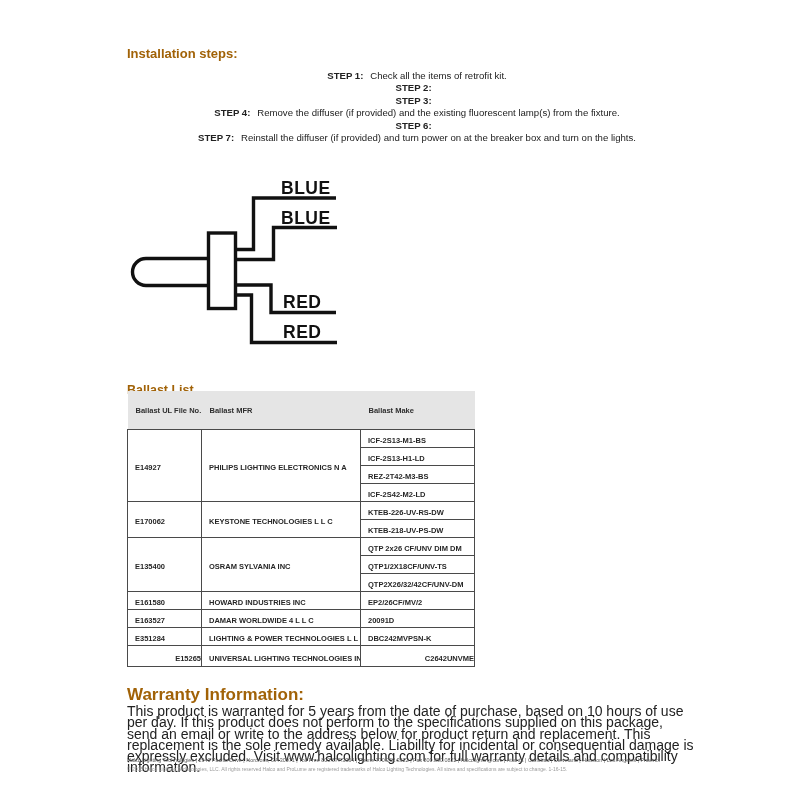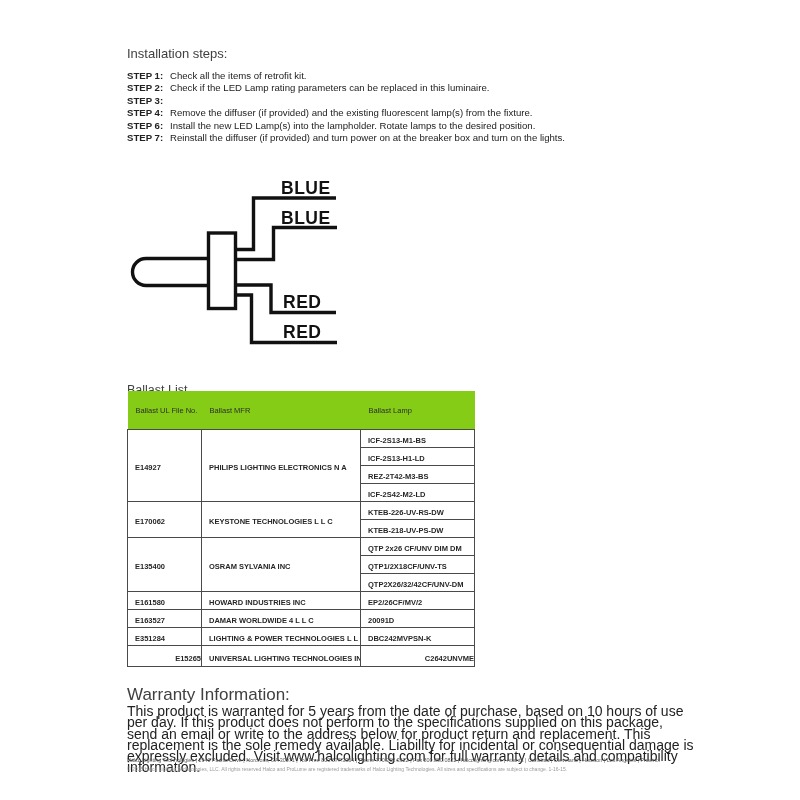--- a/index.html
+++ b/index.html
@@ -3,35 +3,35 @@
 <meta charset="utf-8">
 <style>
   html,body { margin:0; padding:0; }
   body {
     width:800px; height:800px; background:#ffffff; position:relative;
     font-family:"Liberation Sans", sans-serif; color:#1c1c1c; overflow:hidden;
   }
   .abs { position:absolute; }
 
   
-  .h-title { font-weight:normal; font-size:13px; color:#404040; }
+  .h-title { font-weight:bold; font-size:13px; color:#a16207; }
 
   
   #steps { left:127px; top:70px; width:580px; }
-  .step-row { display:flex; font-size:9.6px; line-height:12.4px; color:#222; }
+  .step-row { display:flex; font-size:9.6px; line-height:12.4px; color:#222;justify-content:center; }
   .step-label { font-weight:bold; width:43px; flex:none; }
 
   
   #diagram { left:125px; top:173px; }
   #diagram text { font-family:"Liberation Sans", sans-serif; font-weight:bold; font-size:17.5px; fill:#111; letter-spacing:0.5px; }
 
   
   #ballast-table { border-collapse:collapse; table-layout:fixed; width:347px; font-size:7.5px; }
   #ballast-table th {
-    background:#84cc16; border:none; height:38px; font-weight:normal;
+    background:#e5e5e5; border:none; height:38px; font-weight:bold;
     text-align:left; padding:0 0 0 8px; color:#2e2e2e; font-size:7.5px;
   }
   #ballast-table td {
     border:1px solid #4a4a4a; height:13px; padding:4px 0 0 7px;
     color:#262626; vertical-align:middle; white-space:nowrap; overflow:hidden;font-weight:bold;
   }
   #ballast-table tr.tall td { height:16px;text-align:right; }
   .col-ul { width:74px; }
   .col-mfr { width:159px; }
   .col-model { width:114px; }
@@ -48,32 +48,30 @@
 
 <div class="abs h-title" style="left:127px; top:46px;">Installation steps:</div>
 
 <div class="abs" id="steps">
   <div class="step-row">
     <span class="step-label">STEP 1:</span>
     <span>Check all the items of retrofit kit.</span>
   </div>
   <div class="step-row">
     <span class="step-label">STEP 2:</span>
-    <span>Check if the LED Lamp rating parameters can be replaced in this luminaire.</span>
   </div>
   <div class="step-row">
     <span class="step-label">STEP 3:</span>
   </div>
   <div class="step-row">
     <span class="step-label">STEP 4:</span>
     <span>Remove the diffuser (if provided) and the existing fluorescent lamp(s) from the fixture.</span>
   </div>
   <div class="step-row">
     <span class="step-label">STEP 6:</span>
-    <span>Install the new LED Lamp(s) into the lampholder. Rotate lamps to the desired position.</span>
   </div>
   <div class="step-row">
     <span class="step-label">STEP 7:</span>
     <span>Reinstall the diffuser (if provided) and turn power on at the breaker box and turn on the lights.</span>
   </div>
 </div>
 
 <svg class="abs" id="diagram" width="270" height="182" viewBox="125 173 270 182">
 
   <path d="M 212 258.5 L 146 258.5 A 13.5 13.5 0 0 0 146 285.5 L 212 285.5" fill="#ffffff" stroke="#111111" stroke-width="3.4"></path>
@@ -96,21 +94,21 @@
 <table class="abs" id="ballast-table" style="left:127px; top:391px;">
   <colgroup>
       <col class="col-ul">
       <col class="col-mfr">
       <col class="col-model">
     </colgroup>
   <thead>
     <tr>
       <th>Ballast UL File No.</th>
       <th>Ballast MFR</th>
-      <th>Ballast Lamp</th>
+      <th>Ballast Make</th>
     </tr>
   </thead>
   <tbody>
     <tr>
       <td rowspan="4">E14927</td>
       <td rowspan="4">PHILIPS LIGHTING ELECTRONICS N A</td>
       <td>ICF-2S13-M1-BS</td>
     </tr>
     <tr>
         <td>ICF-2S13-H1-LD</td>

